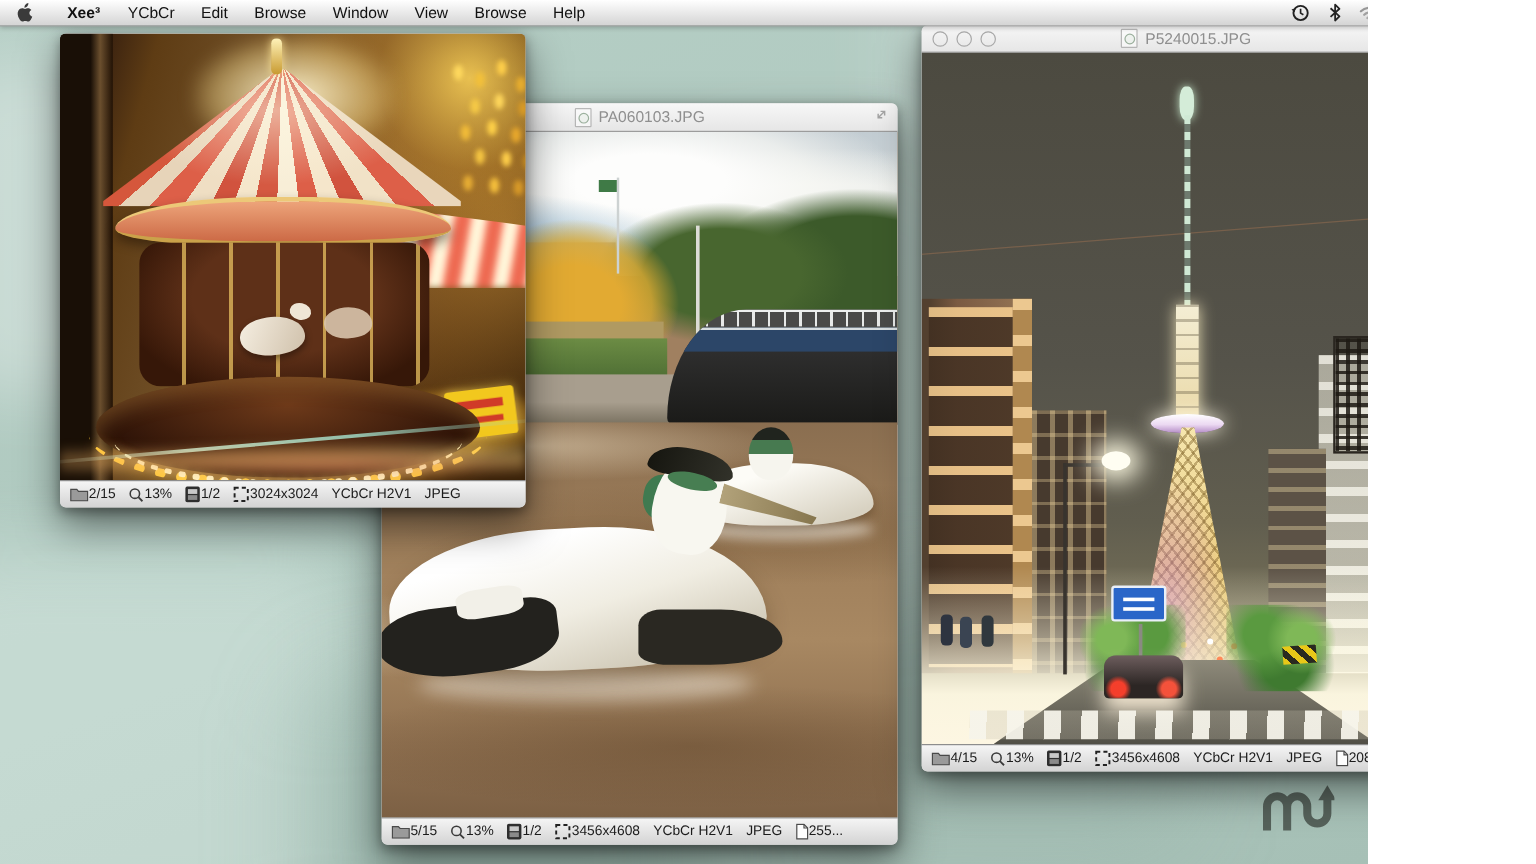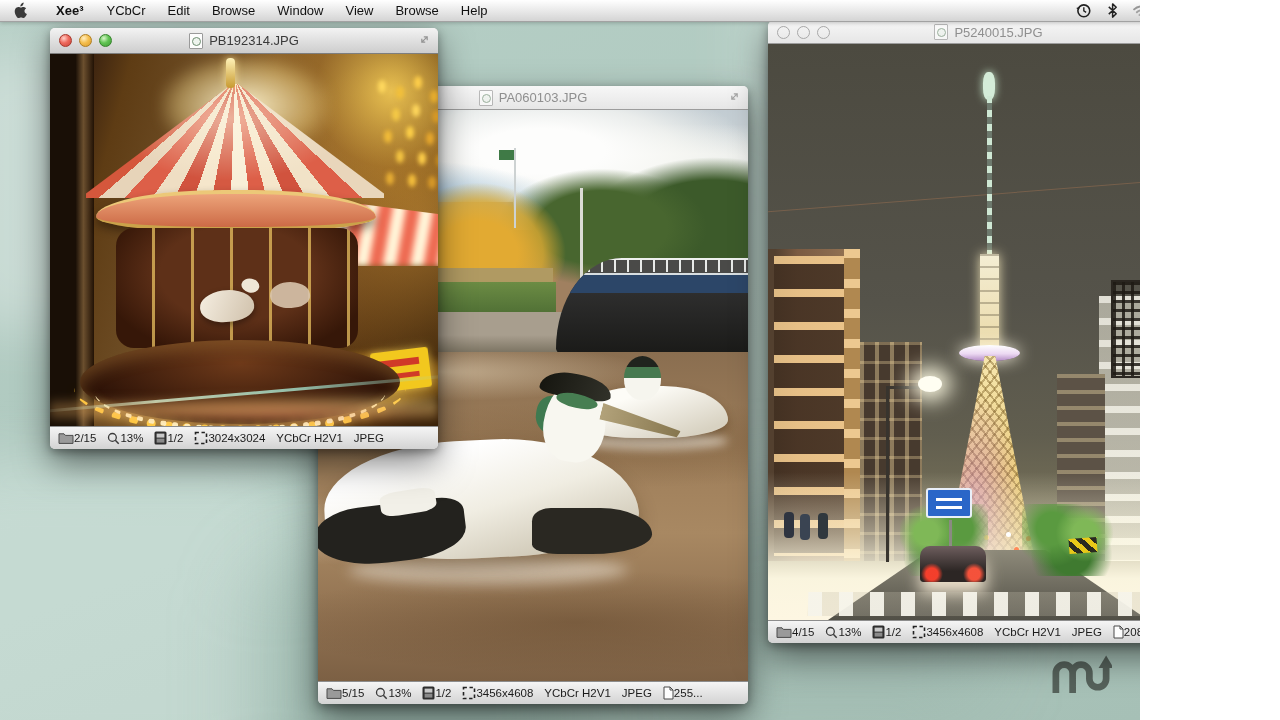--- a/index.html
+++ b/index.html
@@ -516,36 +516,20 @@
         <svg width="11" height="14" viewBox="0 0 11 14">
             <path d="M1 1h6l3 3v9H1z" fill="#fdfdfd" stroke="#4a4a4a" stroke-width="1"></path>
             <path d="M7 1v3h3" fill="none" stroke="#4a4a4a" stroke-width="1"></path>
           </svg>
         <span>208...</span>
         </span>
     </div>
   </div>
 
   <div class="window" id="win1">
-    <div class="titlebar active">
-      <div class="lights">
-        <span class="light red"></span>
-        <span class="light yellow"></span>
-        <span class="light green"></span>
-      </div>
-      <div class="title-group">
-        <span class="doc-ic"></span>
-        <span class="title-text">PB192314.JPG</span>
-      </div>
-      <span class="expand">
-        <svg width="13" height="13" viewBox="0 0 13 13">
-            <path d="M3.8 9.2L9.2 3.8M5.8 3.8h3.4v3.4M7.2 9.2H3.8V5.8" fill="none" stroke="#7a7a7a" stroke-width="1.2"></path>
-          </svg>
-      </span>
-    </div>
     <div class="content s1">
       <div class="s1-left"></div>
       <div class="s1-glowtop"></div>
       <div class="s1-bokeh"></div>
       <div class="s1-rcanopy"></div>
       <div class="s1-rbase"></div>
       <div class="s1-sign"></div>
       <div class="s1-canopy"></div>
       <div class="s1-finial"></div>
       <div class="s1-band"></div>

